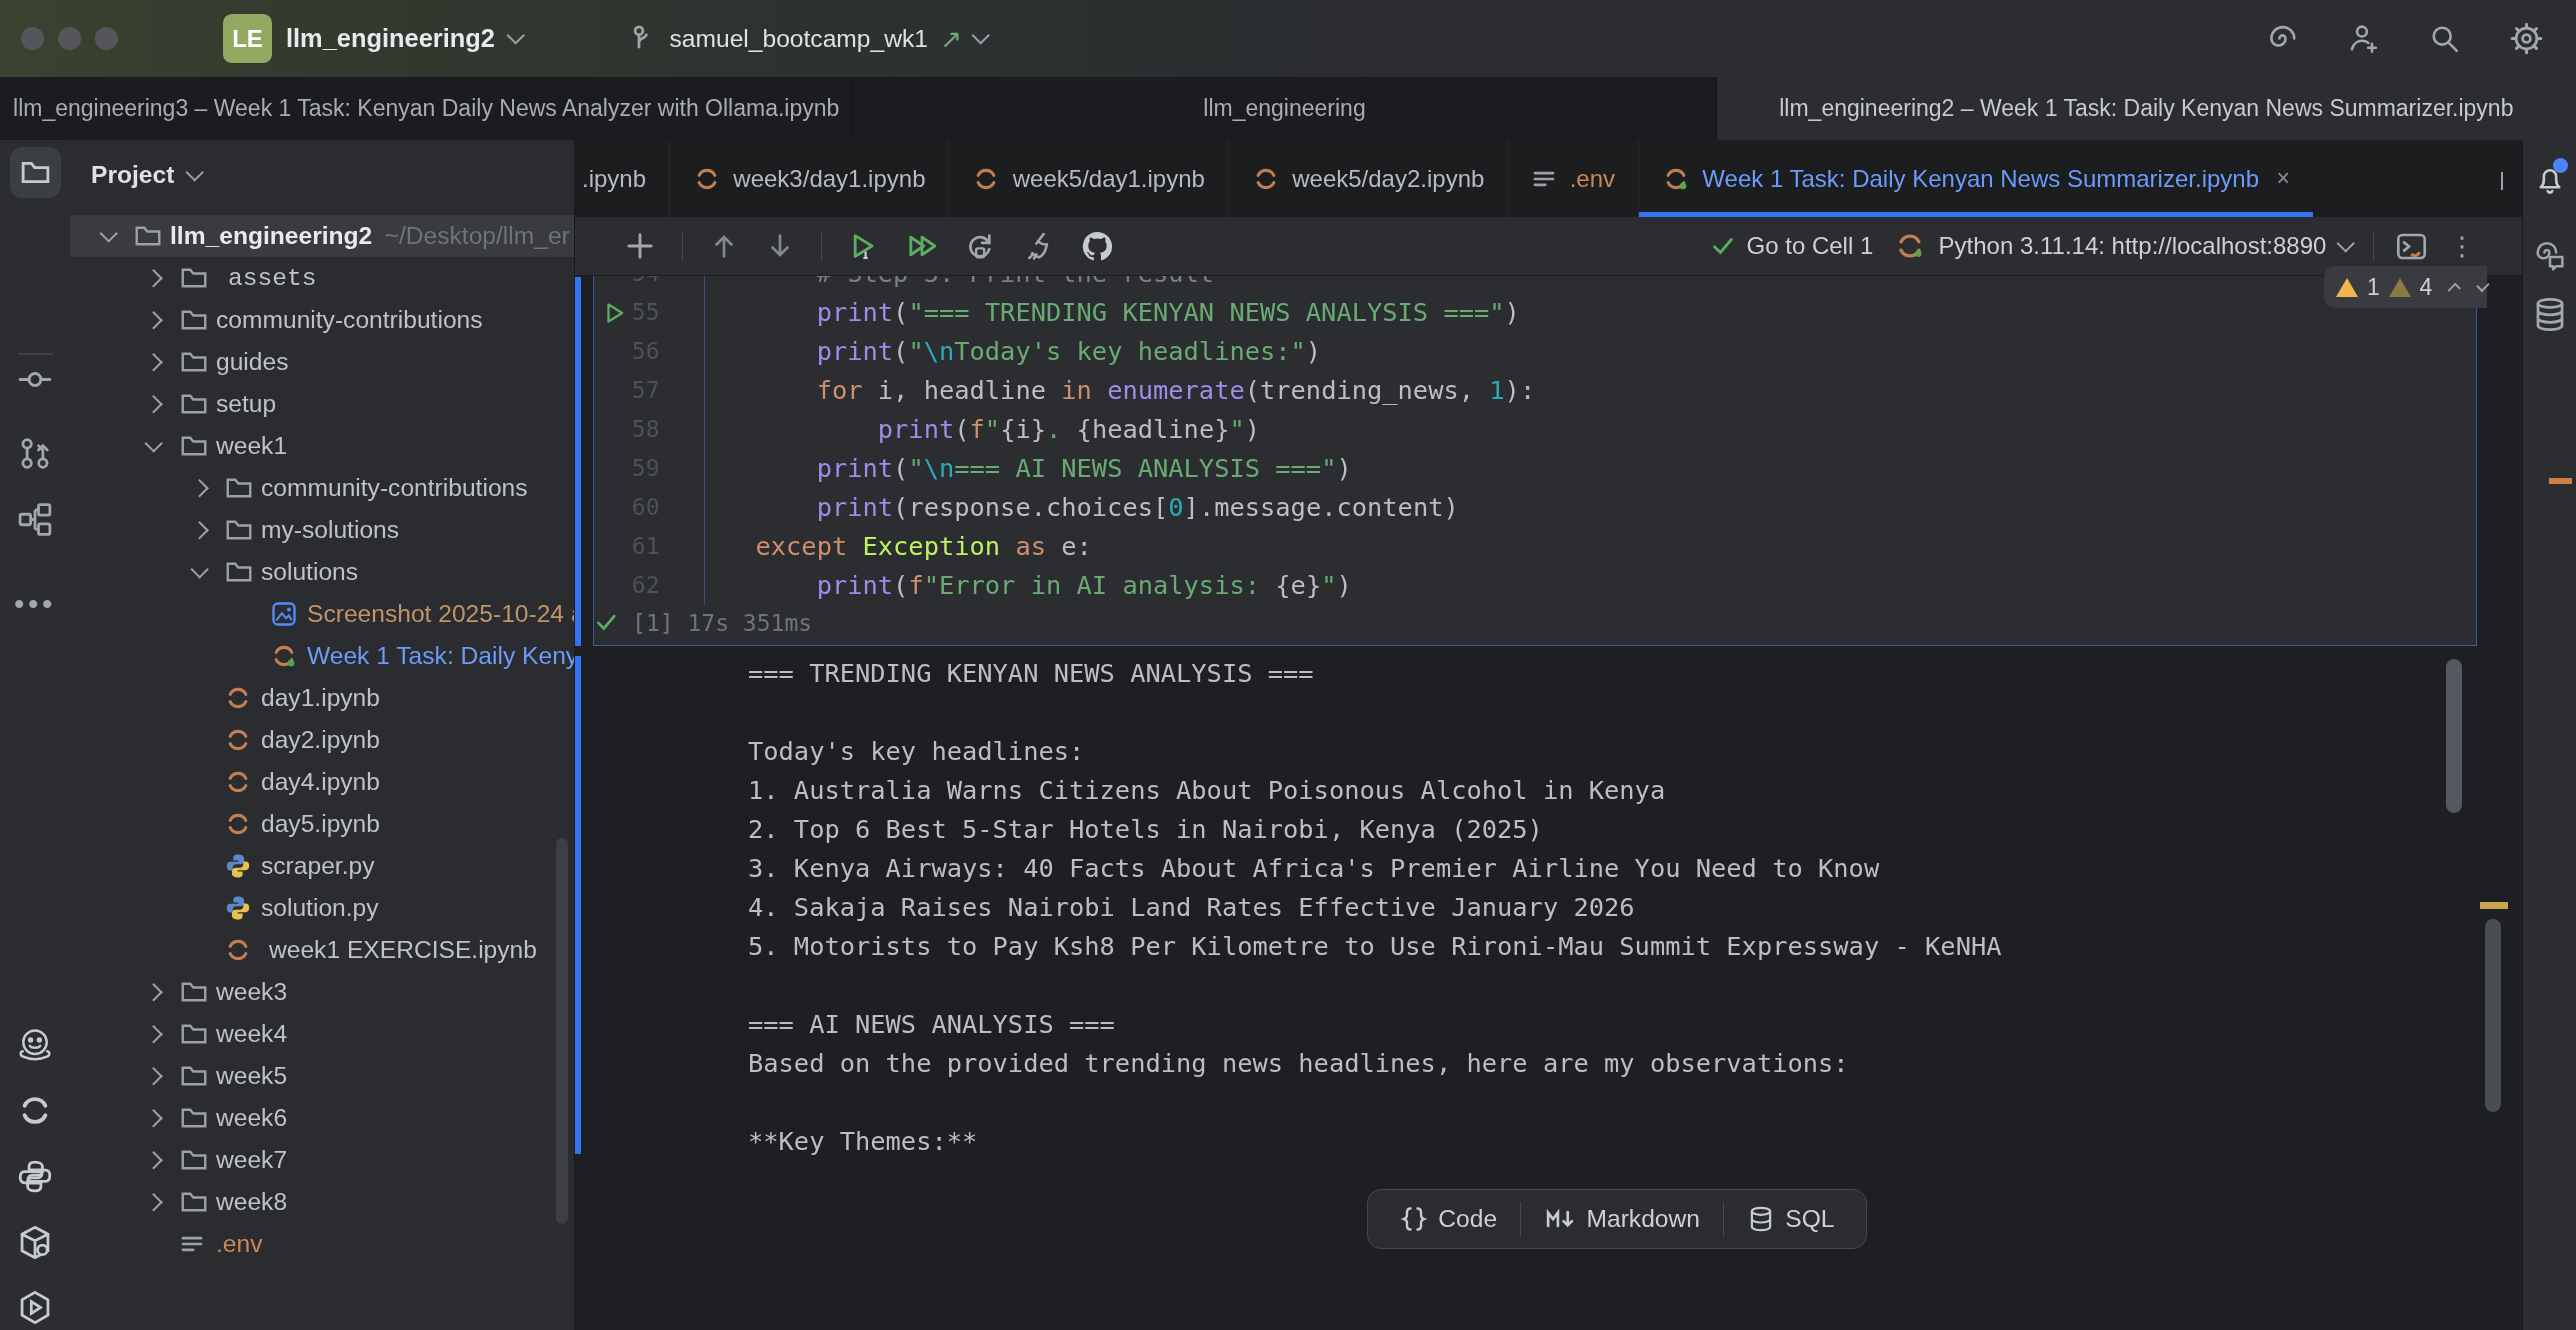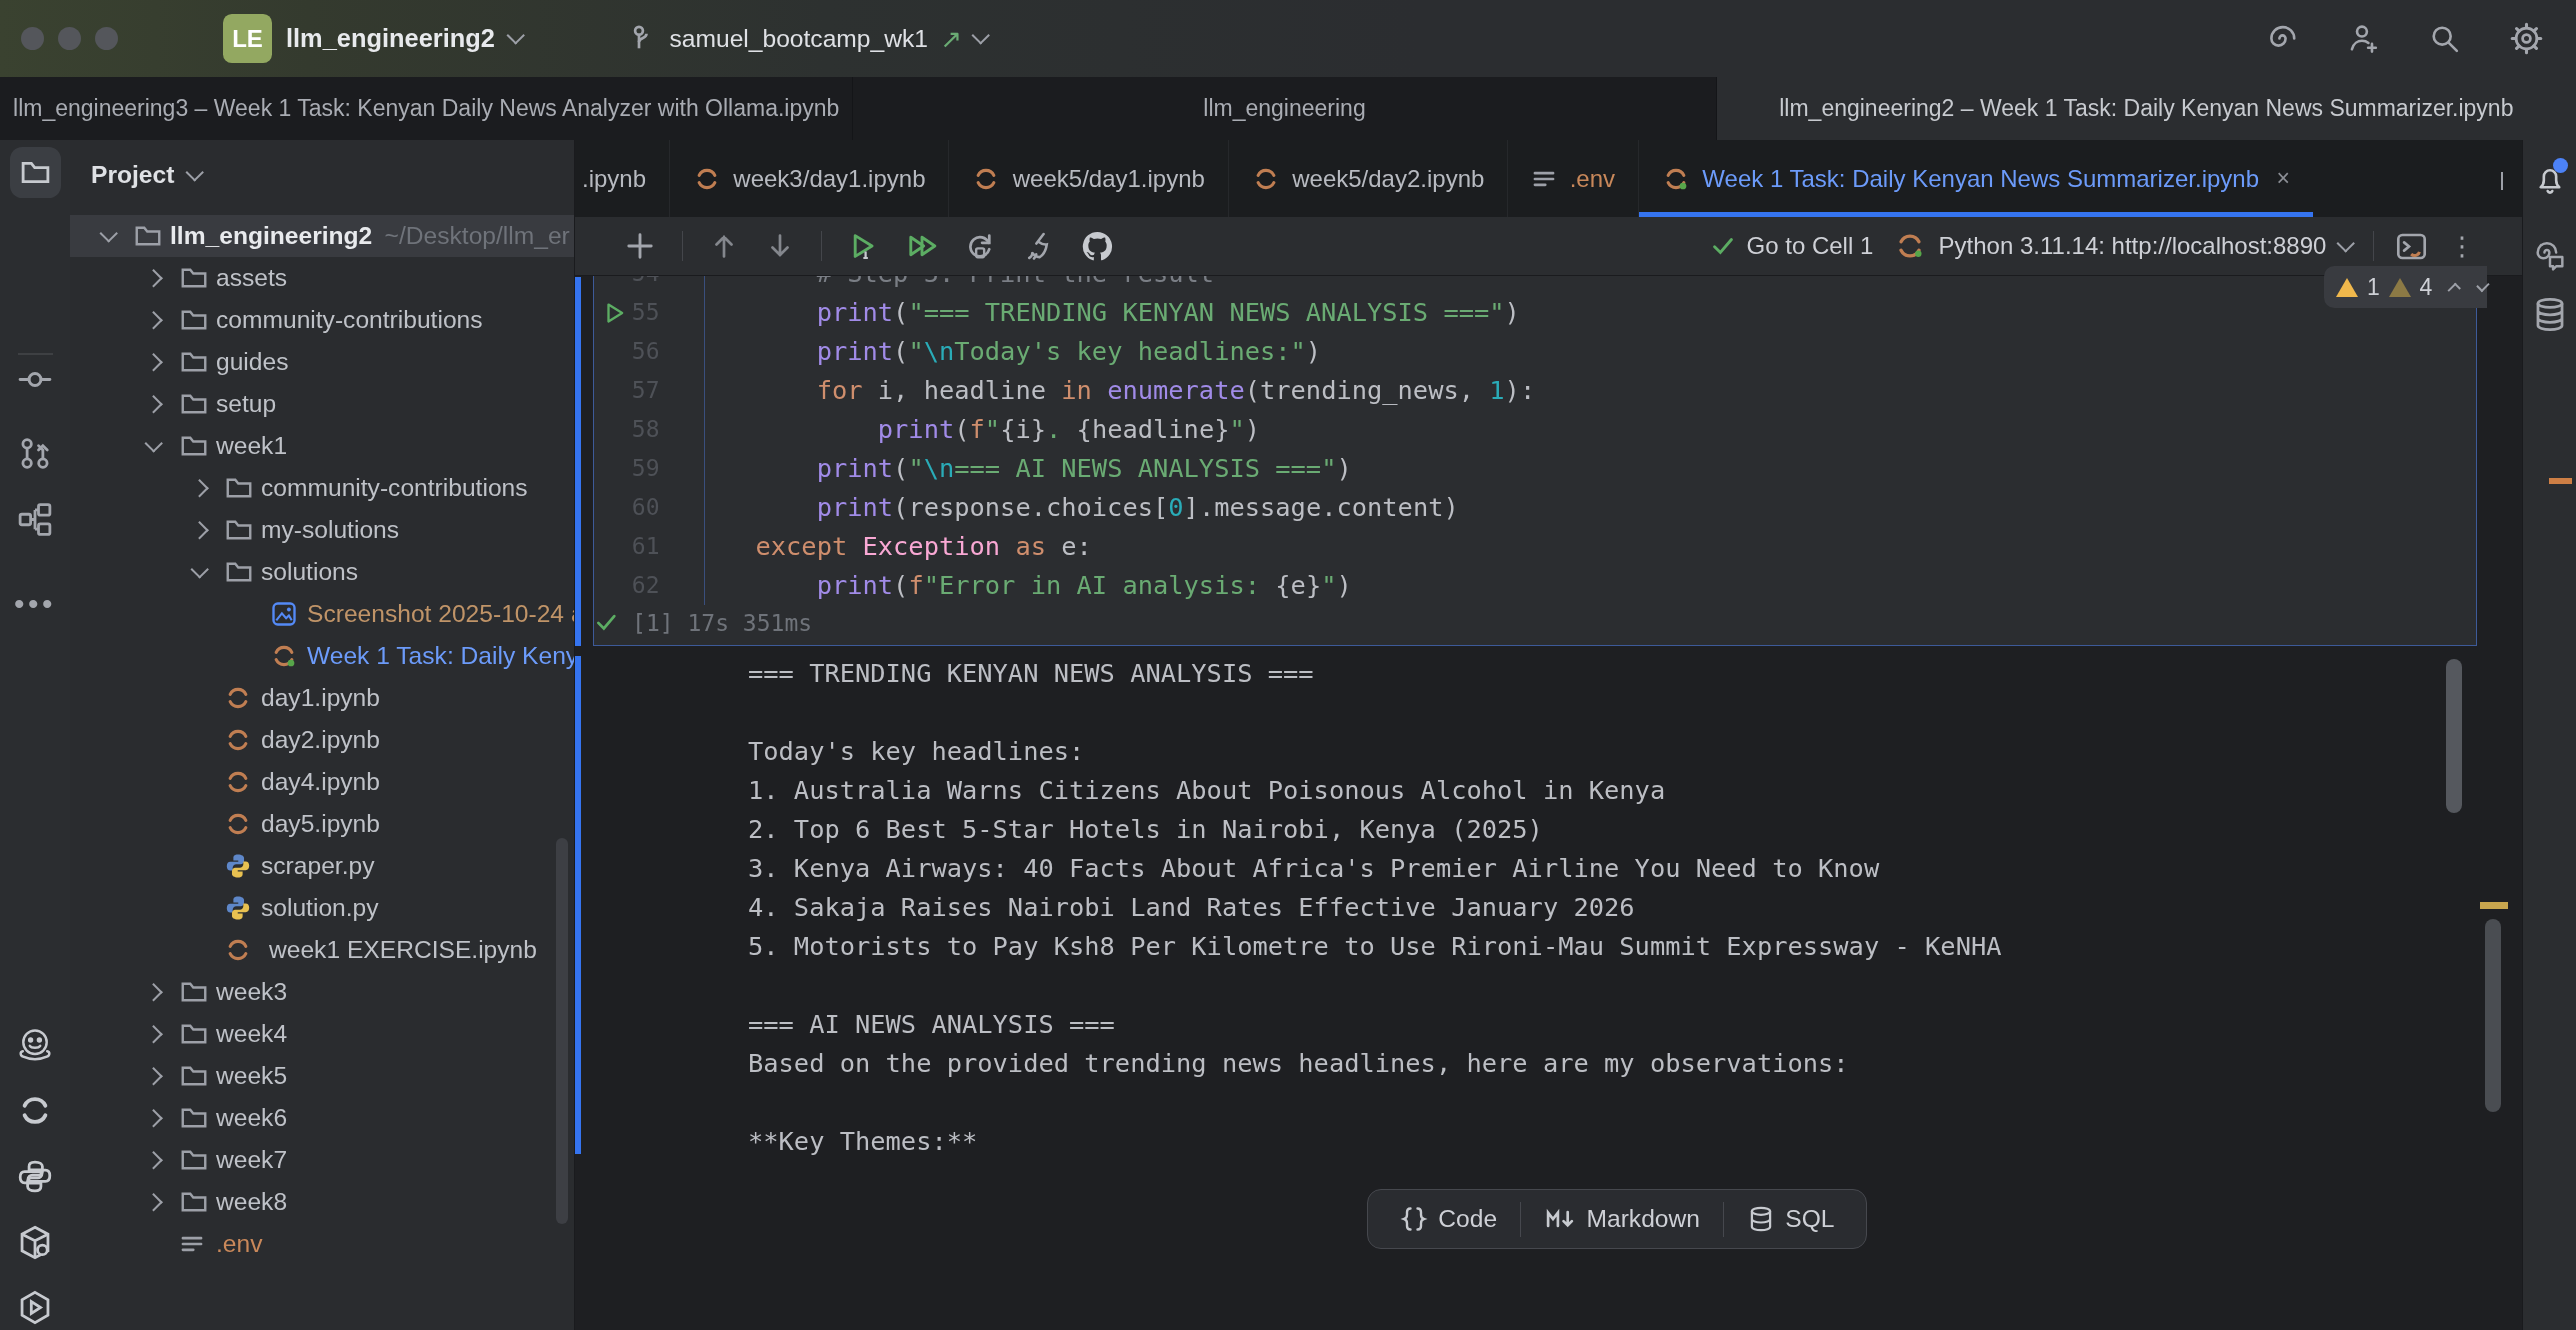--- a/index.html
+++ b/index.html
@@ -62,21 +62,21 @@
   .tbright{margin-left:auto;display:flex;align-items:center;gap:21px;margin-right:47px;font-size:24px;color:#CED0D6;}
   .kernel{display:flex;align-items:center;gap:12.3px;}
   .kebab{color:#A3A6AD;font-size:26px;letter-spacing:0;}
   
   .cell{position:absolute;left:17.5px;top:114px;width:1882px;height:391px;background:#2B2D30;
     border:0.9px solid #3D5A99;border-top:none;z-index:1;}
   .code-line{display:flex;height:39px;line-height:39px;font-family:"DejaVu Sans Mono",monospace;font-size:25.4px;}
   .gn{width:66px;text-align:right;color:#4E5157;font-size:23px;flex:none;}
   .toks{white-space:pre;border-left:1.8px solid #3A4F7D;margin-left:44px;padding-left:51px;flex:1;}
   .tk-pl{color:#BCBEC4}.tk-c{color:#7A7E85}.tk-kw{color:#CF8E6D}.tk-s{color:#6AAB73}
-  .tk-esc{color:#2AACB8}.tk-num{color:#2AACB8}.tk-fn{color:#A18BE8}.tk-cls{color:#f9a8d4}.tk-p{color:#BCBEC4}
+  .tk-esc{color:#2AACB8}.tk-num{color:#2AACB8}.tk-fn{color:#A18BE8}.tk-cls{color:#bef264}.tk-p{color:#BCBEC4}
   .runarrow{position:absolute;left:8.8px;top:46px;}
   .cellstatus{display:flex;align-items:center;height:35px;gap:14px;
     font-family:"DejaVu Sans Mono",monospace;font-size:23px;color:#6F737A;}
   .leftbar{position:absolute;left:0;width:6.1px;background:#3574F0;}
   
   .output{position:absolute;left:173px;top:514px;}
   .out-line{height:39px;line-height:39px;white-space:pre;font-family:"DejaVu Sans Mono",monospace;
     font-size:25.4px;color:#BCBEC4;}
   
   .inspect{position:absolute;left:1749px;top:126px;width:151px;height:42px;background:#393B40;
@@ -249,21 +249,21 @@
             <span class="tpath">~/Desktop/llm_er</span>
           </span>
         </div>
         <div class="trow">
           <span class="chevr" style="position: absolute; left: 77px;"></span>
           <span class="titem" style="left: 109px;">
             <svg width="30" height="30" viewBox="0 0 20 20">
               <path d="M2.5 4.5h5l2 2.5h8v8.5h-15z" fill="none" stroke="#9DA0A8" stroke-width="1.6"></path>
             </svg>
           </span>
-          <span class="titem tlabel" style="left: 146px; right: 0px;">
+          <span class="titem tlabel" style="left: 158px; right: 0px; font-family: Liberation Mono, monospace;">
             <span>assets</span>
           </span>
         </div>
         <div class="trow">
           <span class="chevr" style="position: absolute; left: 77px;"></span>
           <span class="titem" style="left: 109px;">
             <svg width="30" height="30" viewBox="0 0 20 20">
               <path d="M2.5 4.5h5l2 2.5h8v8.5h-15z" fill="none" stroke="#9DA0A8" stroke-width="1.6"></path>
             </svg>
           </span>

